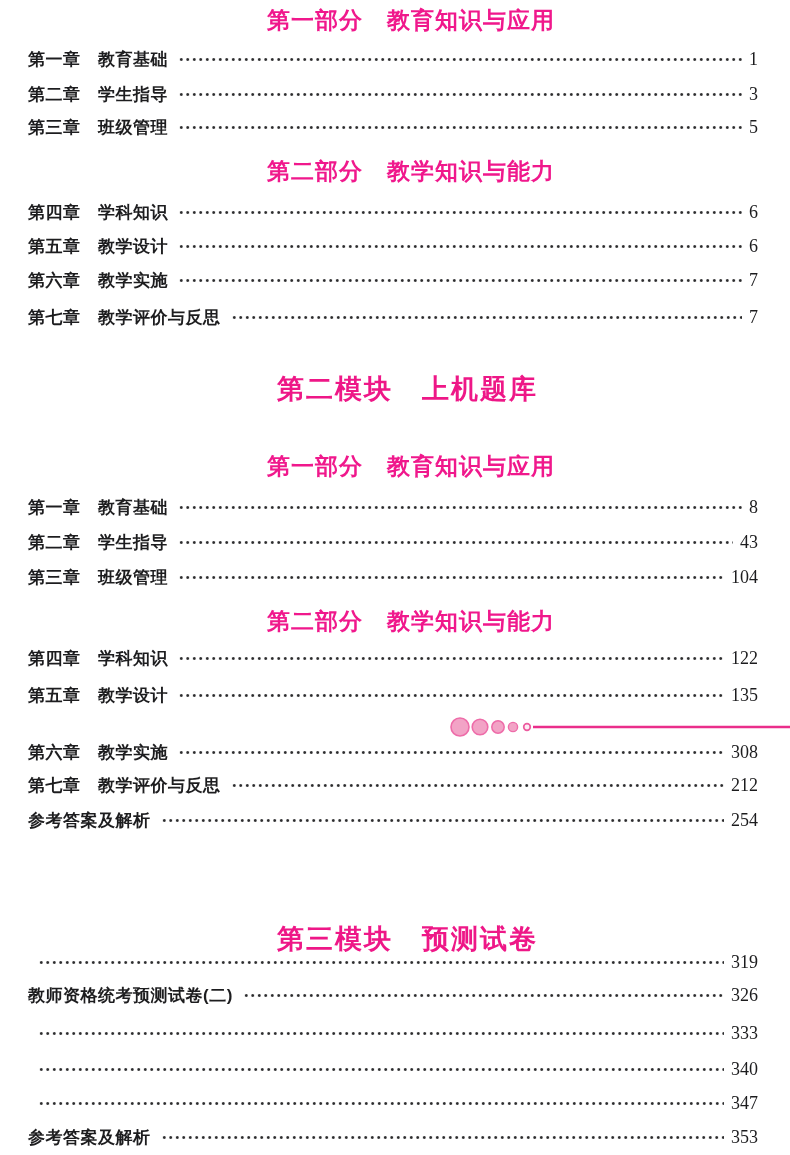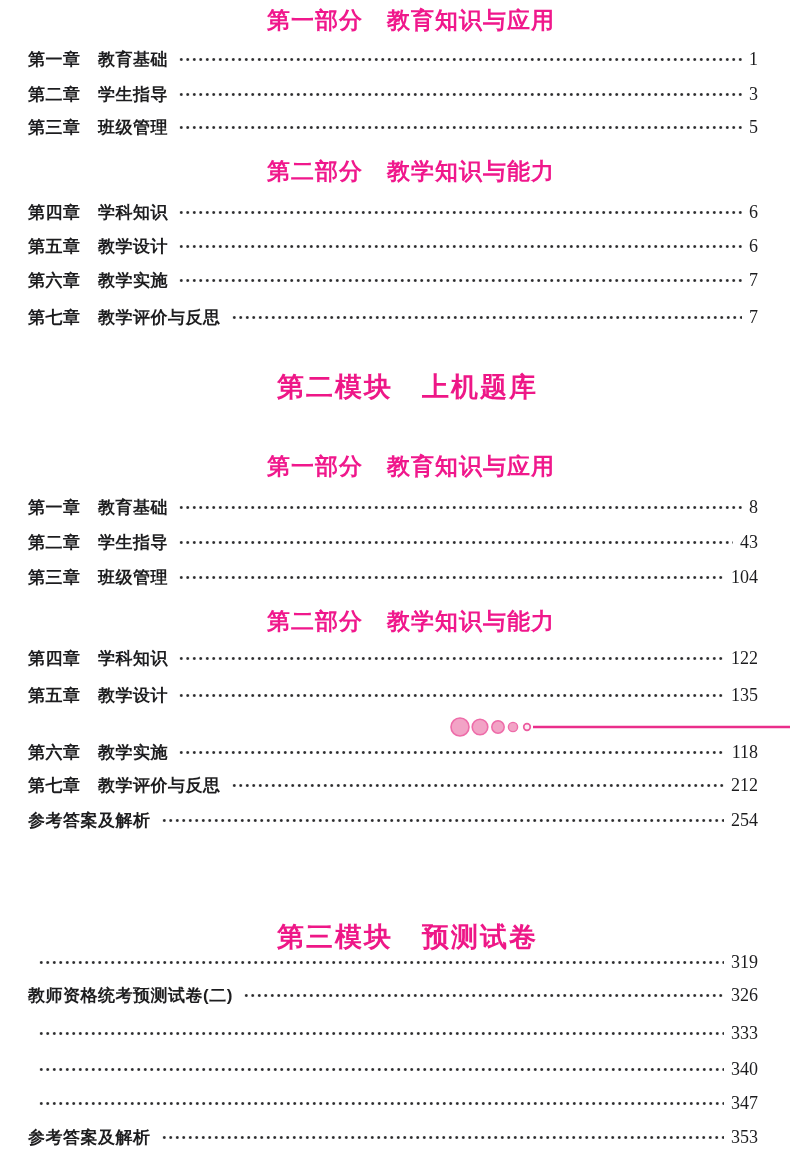--- a/index.html
+++ b/index.html
@@ -25,21 +25,21 @@
   }
   .module-title {
     position: absolute;
     left: 0; right: 0;
     text-align: center;
     color: #ee1787;
     font-weight: bold;
     font-size: 27px;
     line-height: 34px;
     letter-spacing: 2px;
-    font-family: Liberation Mono, monospace;
+    font-family: Liberation Serif, serif;
     white-space: pre;
     padding-left: 25px;
   }
   .row {
     position: absolute;
     left: 28px; right: 32px;
     height: 21px;
     display: flex;
     align-items: center;
   }
@@ -157,21 +157,21 @@
     <circle cx="15" cy="13" r="9" fill="#f2a3c6" stroke="#ee6ca9" stroke-width="1.6"></circle>
     <circle cx="35" cy="13" r="7.8" fill="#f2a3c6" stroke="#ee6ca9" stroke-width="1.6"></circle>
     <circle cx="53" cy="13" r="6.2" fill="#f2a3c6" stroke="#ee6ca9" stroke-width="1.5"></circle>
     <circle cx="68" cy="13" r="4.6" fill="#f2a3c6" stroke="#ee6ca9" stroke-width="1.4"></circle>
     <circle cx="82" cy="13" r="3.3" fill="#fdeaf3" stroke="#ec5b9f" stroke-width="1.7"></circle>
   </svg>
 
   <div class="row" style="top:742px">
     <span class="lbl">第六章　教学实施</span>
     <span class="dots"></span>
-    <span class="pg">118</span>
+    <span class="pg">308</span>
   </div>
   <div class="row" style="top:775px">
     <span class="lbl">第七章　教学评价与反思</span>
     <span class="dots"></span>
     <span class="pg">212</span>
   </div>
   <div class="row" style="top:810px">
     <span class="lbl">参考答案及解析</span>
     <span class="dots"></span>
     <span class="pg">254</span>

